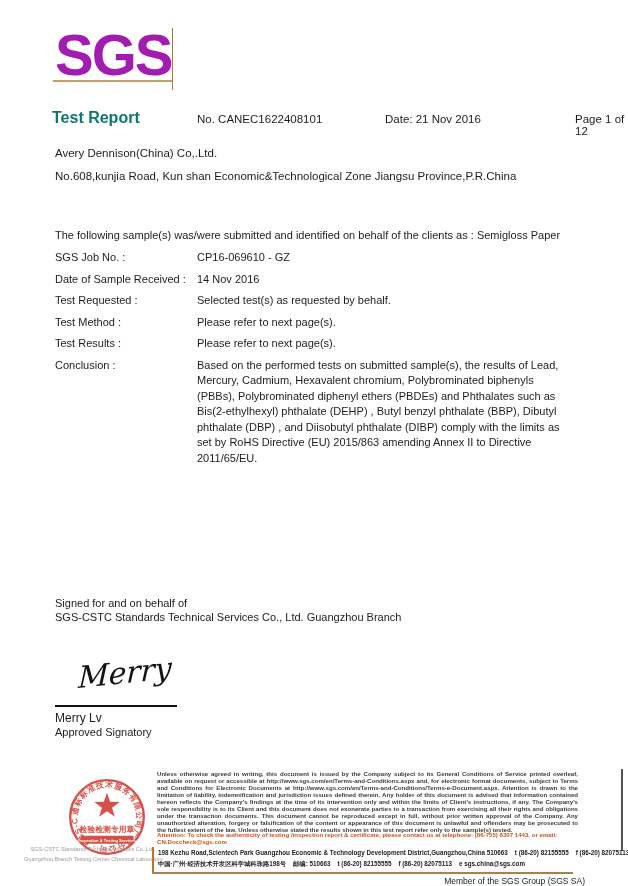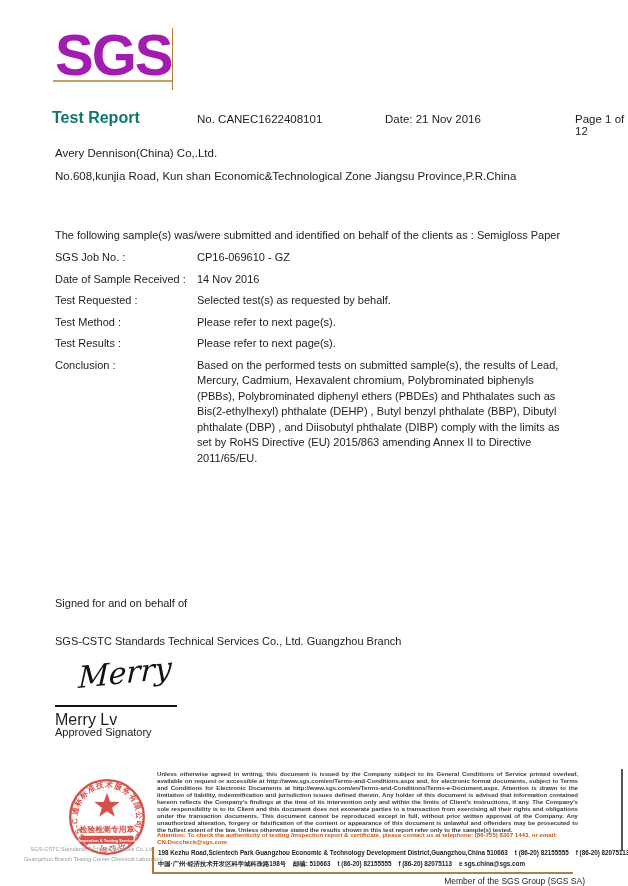--- a/index.html
+++ b/index.html
@@ -28,28 +28,28 @@
   .sample-line{left:55px;top:229px;font-size:11px;}
   
   .fields{left:55px;top:250px;width:520px;}
   .frow{display:flex;margin-bottom:7.5px;font-size:11px;line-height:14px;}
   .frow .lbl{width:142px;flex:none;}
   .frow .val{width:372px;}
   .frow.gap{margin-top:4px;}
   .conclusion-val{line-height:15.5px;}
   
   .signed1{left:55px;top:597px;font-size:11px;}
-  .signed2{left:55px;top:611px;font-size:11px;margin-top:24px;}
+  .signed2{left:55px;top:611px;font-size:11px;}
   .sig-script{
     left:78px;top:655px;font-size:30px;color:#111;
     font-family:"DejaVu Serif","Liberation Serif",serif;font-style:italic;
     transform:rotate(-6deg) skewX(-8deg);
   }
   .sig-line{left:55px;top:705px;width:122px;height:1.5px;background:#111;}
-  .sig-name{left:55px;top:711px;font-size:16px;}
+  .sig-name{left:55px;top:711px;font-size:12px;}
   .sig-role{left:55px;top:726px;font-size:11px;}
   
   .disclaimer{
     left:157px;top:771px;width:421px;font-size:6.1px;line-height:6.95px;
     color:#3c3c3c;text-align:justify;font-weight:bold;letter-spacing:0px;
   }
   .attention{
     left:157px;top:831px;width:421px;font-size:6.1px;line-height:7px;
     color:#c25a1a;font-weight:bold;
   }

